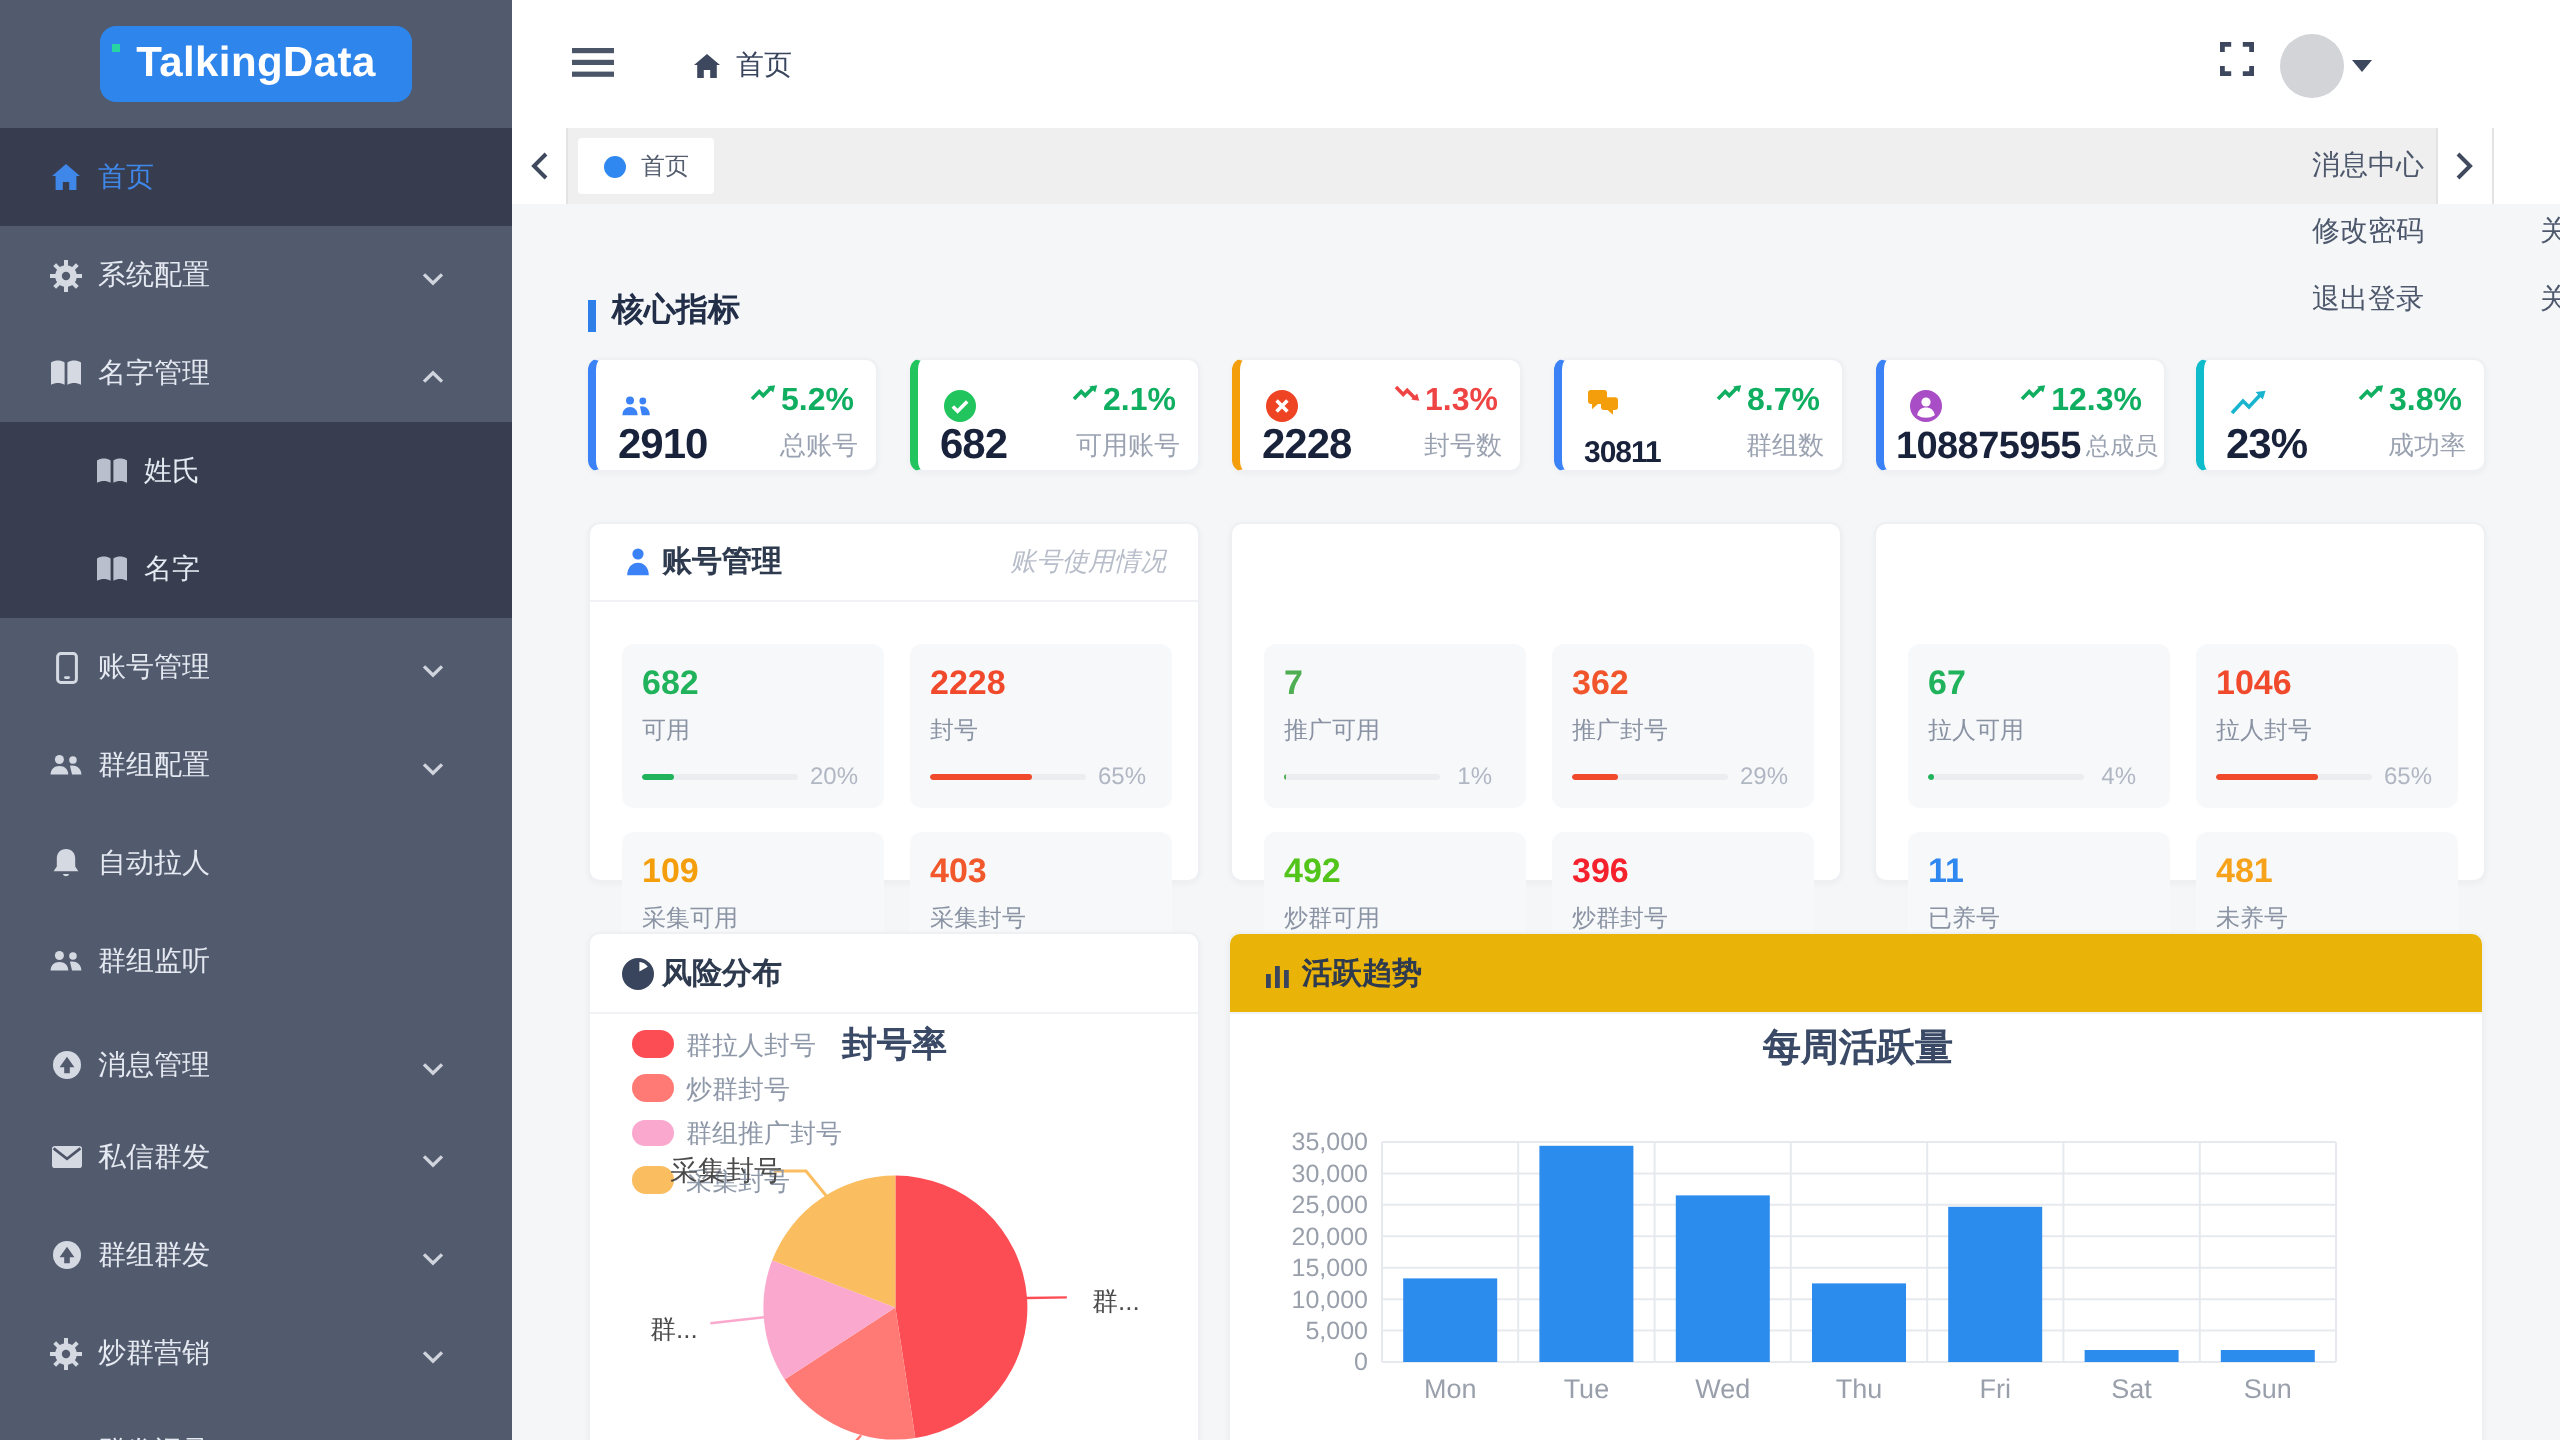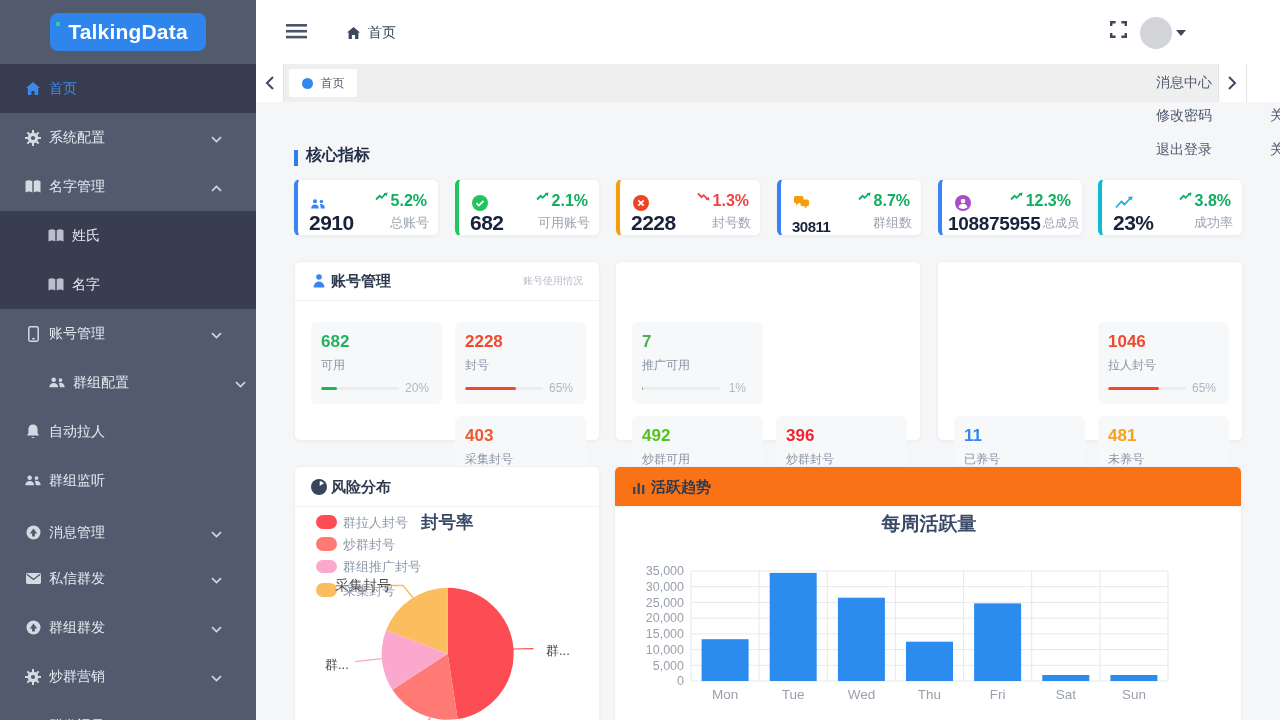--- a/index.html
+++ b/index.html
@@ -43,21 +43,21 @@
 .mcard{position:absolute;top:77px;height:57px;background:#fff;border:1px solid #eef0f4;border-left-width:4px;border-radius:6px;box-shadow:0 1px 3px rgba(0,0,0,0.04);}
 .mcard .r1{position:absolute;left:13px;right:11px;top:12px;height:18px;}
 .mcard .trend{position:absolute;right:0;top:0px;font-size:16px;font-weight:bold;color:#0fae60;display:flex;align-items:flex-start;gap:3px;}
 .mcard .trend.down{color:#ef4444;}
 .mcard .num{position:absolute;left:11px;bottom:0px;font-size:21px;font-weight:bold;color:#18223a;letter-spacing:-0.5px;}
 .mcard .lbl{position:absolute;right:9px;bottom:3px;font-size:13px;color:#9aa2b1;}
 
 .panel{position:absolute;background:#fff;border-radius:6px;border:1px solid #eef0f4;box-shadow:0 1px 3px rgba(0,0,0,0.04);}
 .phead{position:absolute;left:0;top:0;right:0;height:39px;border-bottom:1px solid #f0f2f5;}
 .phead .pt{position:absolute;left:36px;top:50%;transform:translateY(-50%);font-size:15px;font-weight:bold;color:#2e3a4e;}
-.phead .pr{position:absolute;right:16px;top:50%;transform:translateY(-50%);font-size:10px;color:#b7bdc9;}
+.phead .pr{position:absolute;right:16px;top:50%;transform:translateY(-50%);font-size:13px;color:#b7bdc9;font-style:italic;}
 .phead .pico{position:absolute;left:16px;top:50%;transform:translateY(-50%);width:16px;height:16px;display:flex;align-items:center;justify-content:center;}
 .tile{position:absolute;width:131px;height:82px;background:#f7f8fa;border-radius:6px;padding:10px 12px 10px 10px;overflow:hidden;}
 .tile .tn{font-size:17px;font-weight:bold;line-height:20px;}
 .tile .tl{font-size:12px;color:#8a93a3;margin-top:5px;}
 .tile .prow{position:absolute;left:10px;right:17px;bottom:10px;height:12px;display:flex;align-items:center;}
 .tile .track{flex:1;height:3px;background:#ebedf0;border-radius:2px;overflow:hidden;}
 .tile .fill{height:3px;border-radius:2px;}
 .tile .pct{font-size:12px;line-height:12px;color:#b0b7c3;margin-left:6px;width:20px;text-align:right;white-space:nowrap;}
 </style>
 </head>
@@ -130,21 +130,21 @@
           <svg width="11" height="16" viewBox="0 0 11 16">
             <rect x="0.8" y="0.8" width="9.4" height="14.4" rx="1.6" fill="none" stroke="#d4d9e2" stroke-width="1.5"></rect>
             <rect x="4" y="12.1" width="3" height="1.4" rx="0.7" fill="#d4d9e2"></rect>
           </svg>
         </span>
         <span class="txt">账号管理</span>
         <span class="chev"><svg width="11" height="7" viewBox="0 0 11 7">
             <path d="M1 1.2l4.5 4.4L10 1.2" fill="none" stroke="#d0d4dc" stroke-width="1.7"></path>
           </svg></span>
       </div>
-  <div class="mi " style="top:358px;margin-left:24px;">
+  <div class="mi " style="top:358px;">
         <span class="ico">
           <svg width="17" height="11" viewBox="0 0 17 11">
             <circle cx="5" cy="2.6" r="2.4" fill="#d4d9e2"></circle>
             <path d="M0.3 10.6c0-2.9 2-4.6 4.7-4.6s4.7 1.7 4.7 4.6z" fill="#d4d9e2"></path>
             <circle cx="12.2" cy="2.9" r="2" fill="#d4d9e2"></circle>
             <path d="M10.6 5.9c2.8-.6 5.9 0.8 6.1 4.7h-5z" fill="#d4d9e2"></path>
           </svg>
         </span>
         <span class="txt">群组配置</span>
         <span class="chev"><svg width="11" height="7" viewBox="0 0 11 7">
@@ -404,20 +404,30 @@
     <div class="tile" style="left:160px;top:60px;">
       <div class="tn" style="color:#f1492c;">2228</div>
       <div class="tl">封号</div>
       <div class="prow">
             <div class="track">
               <div class="fill" style="width:65%;background:#f1492c;"></div>
             </div>
             <div class="pct">65%</div>
           </div>
     </div>
+    <div class="tile" style="left:16px;top:154px;">
+      <div class="tn" style="color:#f59e0b;">109</div>
+      <div class="tl">采集可用</div>
+      <div class="prow">
+            <div class="track">
+              <div class="fill" style="width:35%;background:#f59e0b;"></div>
+            </div>
+            <div class="pct">35%</div>
+          </div>
+    </div>
     <div class="tile" style="left:160px;top:154px;">
       <div class="tn" style="color:#f1582b;">403</div>
       <div class="tl">采集封号</div>
       <div class="prow">
             <div class="track">
               <div class="fill" style="width:60%;background:#f1582b;"></div>
             </div>
             <div class="pct">60%</div>
           </div>
     </div>
@@ -426,20 +436,30 @@
     <div class="tile" style="left:16px;top:60px;">
       <div class="tn" style="color:#4fae52;">7</div>
       <div class="tl">推广可用</div>
       <div class="prow">
             <div class="track">
               <div class="fill" style="width:1%;background:#4fae52;"></div>
             </div>
             <div class="pct">1%</div>
           </div>
     </div>
+    <div class="tile" style="left:160px;top:60px;">
+      <div class="tn" style="color:#f1552c;">362</div>
+      <div class="tl">推广封号</div>
+      <div class="prow">
+            <div class="track">
+              <div class="fill" style="width:29%;background:#f1492c;"></div>
+            </div>
+            <div class="pct">29%</div>
+          </div>
+    </div>
     <div class="tile" style="left:16px;top:154px;">
       <div class="tn" style="color:#52c41a;">492</div>
       <div class="tl">炒群可用</div>
       <div class="prow">
             <div class="track">
               <div class="fill" style="width:50%;background:#52c41a;"></div>
             </div>
             <div class="pct">50%</div>
           </div>
     </div>
@@ -448,20 +468,30 @@
       <div class="tl">炒群封号</div>
       <div class="prow">
             <div class="track">
               <div class="fill" style="width:44%;background:#f5222d;"></div>
             </div>
             <div class="pct">44%</div>
           </div>
     </div>
 </div>
 <div class="panel" style="left:681px;top:159px;width:306px;height:180px;">
+    <div class="tile" style="left:16px;top:60px;">
+      <div class="tn" style="color:#21b35b;">67</div>
+      <div class="tl">拉人可用</div>
+      <div class="prow">
+            <div class="track">
+              <div class="fill" style="width:4%;background:#21b35b;"></div>
+            </div>
+            <div class="pct">4%</div>
+          </div>
+    </div>
     <div class="tile" style="left:160px;top:60px;">
       <div class="tn" style="color:#f1492c;">1046</div>
       <div class="tl">拉人封号</div>
       <div class="prow">
             <div class="track">
               <div class="fill" style="width:65%;background:#f1492c;"></div>
             </div>
             <div class="pct">65%</div>
           </div>
     </div>
@@ -556,21 +586,21 @@
           <text x="69" y="218.2" font-size="12.5" fill="#9aa0ab" text-anchor="end" font-family="Liberation Sans, sans-serif">0</text>
           <text x="110.1" y="232" font-size="13.5" fill="#9aa0ab" text-anchor="middle" font-family="Liberation Sans, sans-serif">Mon</text>
           <text x="178.2" y="232" font-size="13.5" fill="#9aa0ab" text-anchor="middle" font-family="Liberation Sans, sans-serif">Tue</text>
           <text x="246.4" y="232" font-size="13.5" fill="#9aa0ab" text-anchor="middle" font-family="Liberation Sans, sans-serif">Wed</text>
           <text x="314.5" y="232" font-size="13.5" fill="#9aa0ab" text-anchor="middle" font-family="Liberation Sans, sans-serif">Thu</text>
           <text x="382.6" y="232" font-size="13.5" fill="#9aa0ab" text-anchor="middle" font-family="Liberation Sans, sans-serif">Fri</text>
           <text x="450.8" y="232" font-size="13.5" fill="#9aa0ab" text-anchor="middle" font-family="Liberation Sans, sans-serif">Sat</text>
           <text x="518.9" y="232" font-size="13.5" fill="#9aa0ab" text-anchor="middle" font-family="Liberation Sans, sans-serif">Sun</text>
         </svg>
   <div style="position:absolute;left:0;top:44px;width:628px;text-align:center;font-size:19px;font-weight:bold;color:#3a4a66;">每周活跃量</div>
-  <div class="phead" style="height:40px;background:#f97316;">
+  <div class="phead" style="height:40px;background:#eab308;">
           <span class="pico">
             <svg width="15" height="14" viewBox="0 0 15 14" style="">
               <rect x="1" y="7" width="2.4" height="7" fill="#39455c"></rect>
               <rect x="5.5" y="3" width="2.4" height="11" fill="#39455c"></rect>
               <rect x="10" y="5" width="2.4" height="9" fill="#39455c"></rect>
             </svg>
           </span>
           <span class="pt">活跃趋势</span>
         </div>
 </div>

